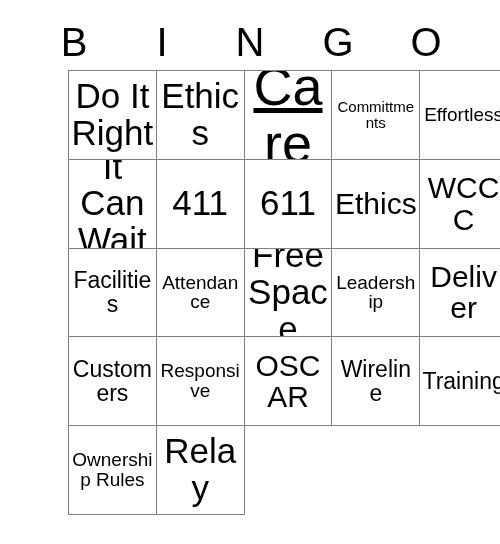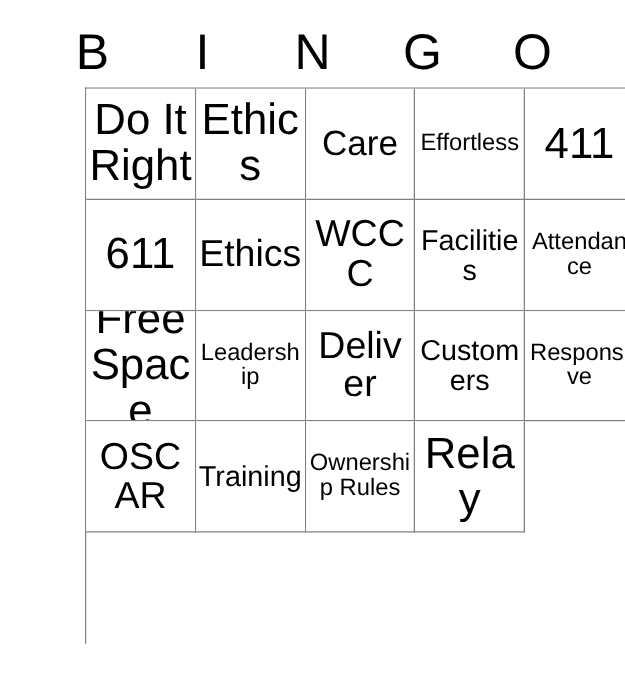--- a/index.html
+++ b/index.html
@@ -66,21 +66,21 @@
     background: #ffffff;
   }
   .cell-text {
     display: block;
     line-height: 1.05;
     width: 100%;
     word-wrap: break-word;
   }
 
   
-  .sz-xl  { font-size: 28px; }
+  .sz-xl  { font-size: 54px; text-decoration: underline; }
   .sz-lg  { font-size: 35px; }
   .sz-md  { font-size: 30px; }
   .sz-sm  { font-size: 23px; }
   .sz-xs  { font-size: 19px; }
   .sz-xxs { font-size: 15px; }
 </style>
 </head>
 <body>
 
 <div id="bingo-card">
@@ -98,23 +98,29 @@
     <div class="bingo-cell">
         <span class="cell-text sz-lg">Do It Right</span>
       </div>
     <div class="bingo-cell">
         <span class="cell-text sz-lg">Ethics</span>
       </div>
     <div class="bingo-cell">
         <span class="cell-text sz-xl">Care</span>
       </div>
     <div class="bingo-cell">
+        <span class="cell-text sz-xxs">Committments</span>
+      </div>
+    <div class="bingo-cell">
         <span class="cell-text sz-xs">Effortless</span>
       </div>
 
+    <div class="bingo-cell">
+        <span class="cell-text sz-lg">It Can Wait</span>
+      </div>
     <div class="bingo-cell">
         <span class="cell-text sz-lg">411</span>
       </div>
     <div class="bingo-cell">
         <span class="cell-text sz-lg">611</span>
       </div>
     <div class="bingo-cell">
         <span class="cell-text sz-md">Ethics</span>
       </div>
     <div class="bingo-cell">
@@ -141,20 +147,23 @@
         <span class="cell-text sz-sm">Customers</span>
       </div>
     <div class="bingo-cell">
         <span class="cell-text sz-xs">Responsive</span>
       </div>
     <div class="bingo-cell">
         <span class="cell-text sz-md">OSCAR</span>
       </div>
 
     <div class="bingo-cell">
+        <span class="cell-text sz-sm">Wireline</span>
+      </div>
+    <div class="bingo-cell">
         <span class="cell-text sz-sm">Training</span>
       </div>
     <div class="bingo-cell">
         <span class="cell-text sz-xs">Ownership Rules</span>
       </div>
     <div class="bingo-cell">
         <span class="cell-text sz-lg">Relay</span>
       </div>
 
   </div>

